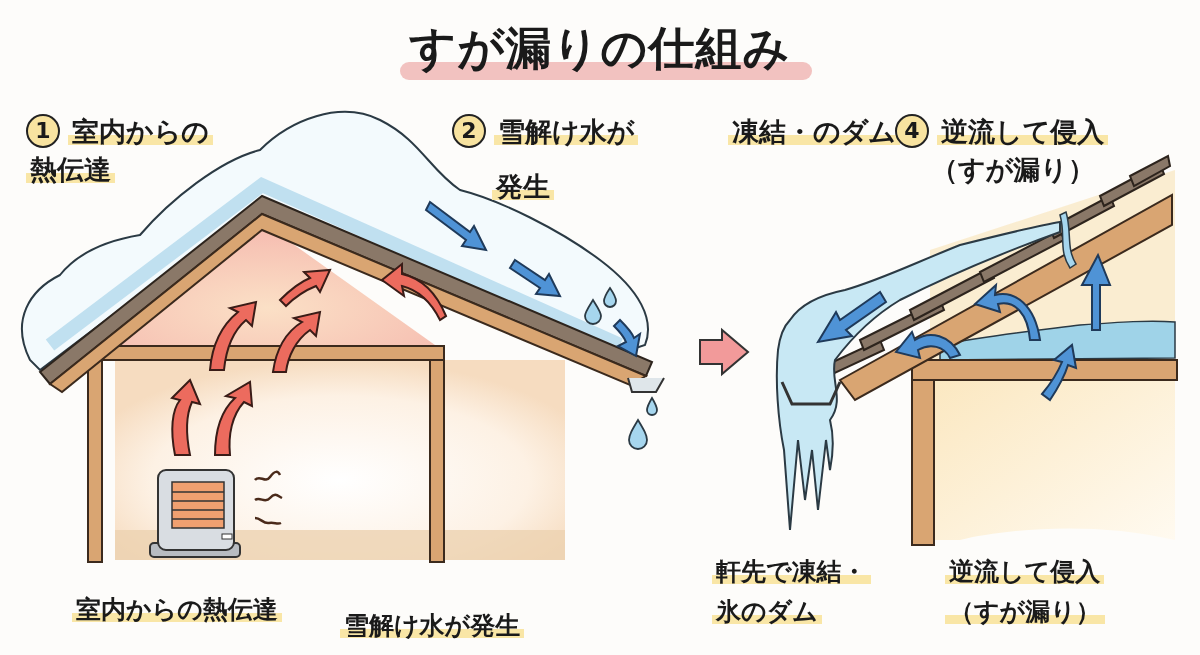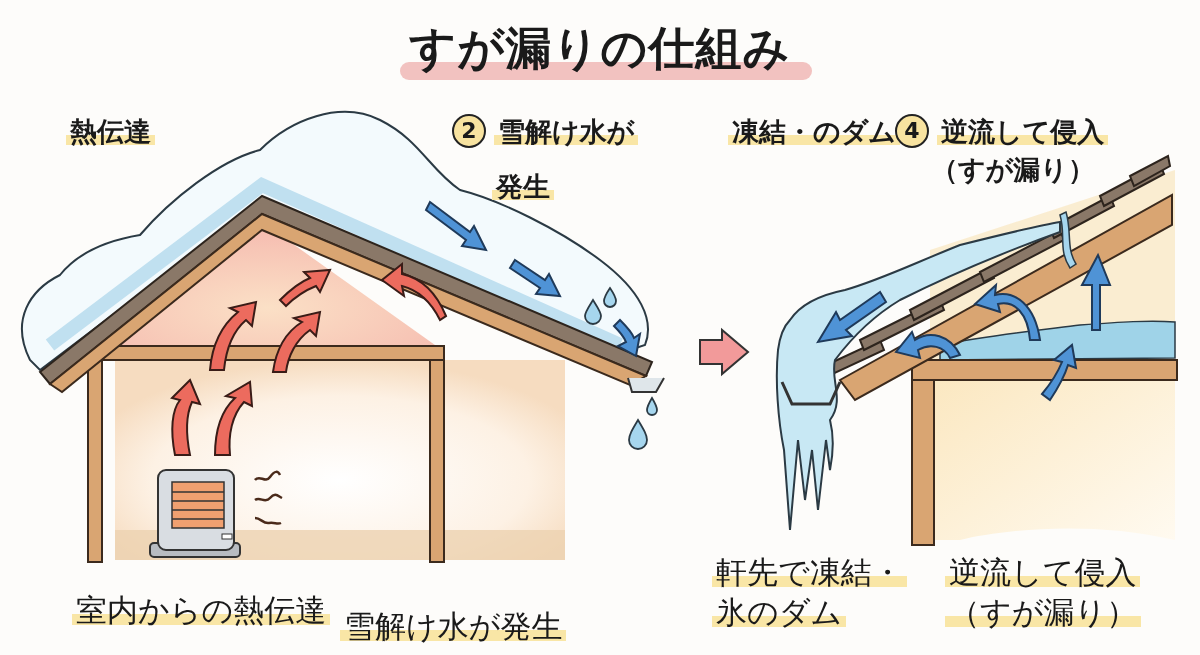--- a/index.html
+++ b/index.html
@@ -23,21 +23,21 @@
   }
   .step .num {
     display:inline-block; width:30px; height:30px; border-radius:50%;
     background:#f8e3a0; border:2.5px solid #222; text-align:center;
     line-height:30px; font-size:22px; font-weight:bold; vertical-align:middle;
     margin-right:8px; position:relative; top:-3px;
   }
   .step .line { display:block; position:relative; white-space:nowrap; }
   .hl { background:linear-gradient(transparent 62%, #f9e6a6 62%, #f9e6a6 92%, transparent 92%); padding:0 4px; }
   .caption {
-    z-index:3; font-size:31px; font-weight:normal; line-height:40px; white-space:nowrap;
+    z-index:3; font-size:25px; font-weight:bold; line-height:40px; white-space:nowrap;
   }
   svg.scene { position:absolute; left:0; top:0; z-index:1; }
 </style>
 </head>
 <body>
 
 <div class="abs title-underline"></div>
 <div class="abs title">すが漏りの仕組み</div>
 
 <svg class="scene" width="1200" height="655" viewBox="0 0 1200 655">
@@ -154,21 +154,22 @@
       <path d="M880,292 L840,320 L836,312 L818,342 L852,336 L846,330 L886,302 Z"></path>
       <path d="M960,355 C950,335 930,330 915,340 L912,332 L896,352 L920,358 L918,350 C930,343 944,346 950,358 Z"></path>
       <path d="M1040,340 C1035,305 1015,290 995,295 L996,285 L975,304 L1000,312 L998,304 C1015,300 1028,314 1030,340 Z"></path>
       <path d="M1100,330 L1100,285 L1110,285 L1098,255 L1082,285 L1092,285 L1092,330 Z"></path>
       <path d="M1050,400 C1060,385 1065,375 1068,365 L1076,368 L1072,345 L1054,360 L1062,362 C1058,372 1052,382 1042,394 Z"></path>
     </g>
   </g>
 </svg>
 
 <div class="abs step" style="left:26px;top:113px;">
-  <span class="line" style="margin-left:40px;"><span class="hl">熱伝達</span></span>
+  <span class="line"><span class="num">1</span><span class="hl">室内からの</span></span>
+  <span class="line" style=""><span class="hl">熱伝達</span></span>
 </div>
 <div class="abs step" style="left:452px;top:113px;">
   <span class="line"><span class="num">2</span><span class="hl">雪解け水が</span></span>
   <span class="line" style="margin-left:40px;margin-top:17px;"><span class="hl">発生</span></span>
 </div>
 <div class="abs step" style="left:692px;top:113px;">
   <span class="line" style="margin-left:36px;"><span class="hl">凍結・のダム</span></span>
 </div>
 <div class="abs step" style="left:895px;top:113px;">
   <span class="line"><span class="num">4</span><span class="hl">逆流して侵入</span></span>

